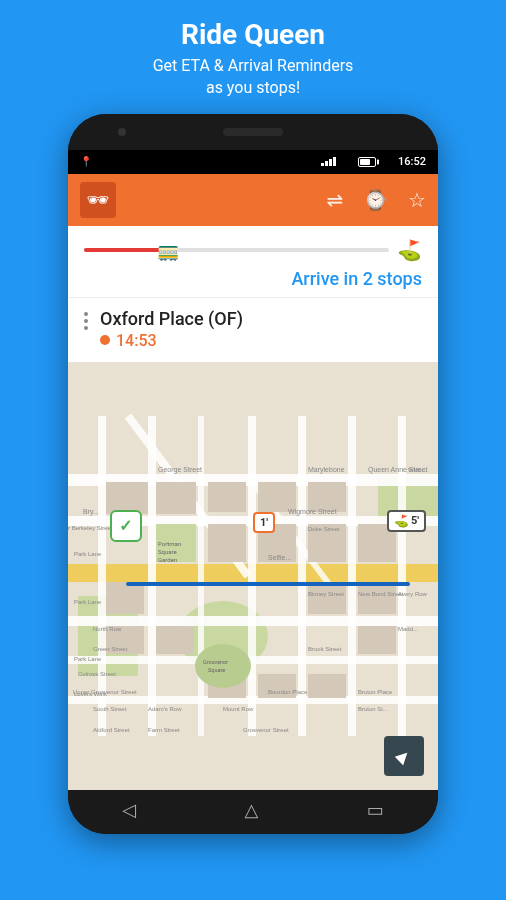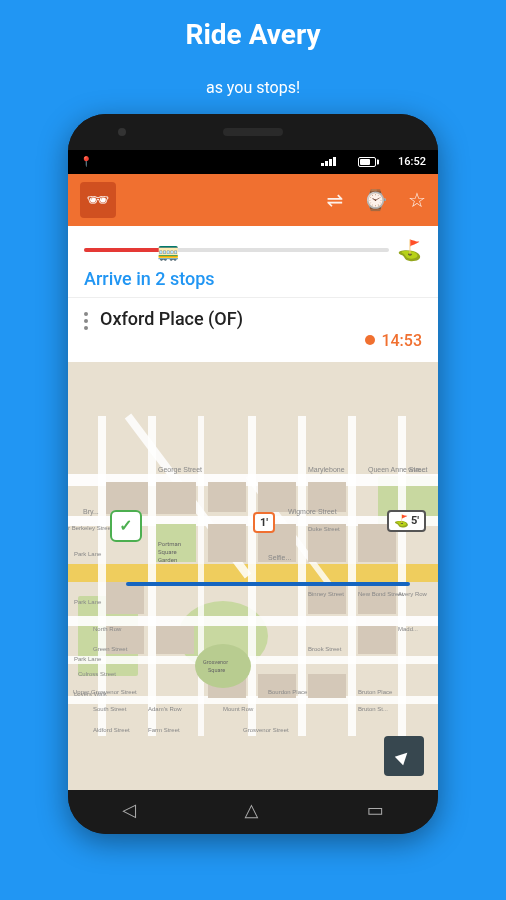--- a/index.html
+++ b/index.html
@@ -208,21 +208,21 @@
       top: 50%;
       transform: translateY(-50%);
       font-size: 18px;
     }
     .progress-flag {
       font-size: 20px;
       margin-left: 8px;
       color: #555;
     }
     .arrive-text {
-      text-align: left;
+      text-align: right;
       color: #2196F3;
       font-size: 18px;
       font-weight: 500;
     }
 
     
     .station-info {
       background: white;
       padding: 10px 16px 12px;
       flex-shrink: 0;
@@ -248,21 +248,20 @@
     .station-name {
       font-size: 18px;
       font-weight: 500;
       color: #222;
     }
     .station-time {
       display: flex;
       align-items: center;
       gap: 6px;
       margin-top: 2px;
-      justify-content: flex-end;
     }
     .time-dot {
       width: 10px;
       height: 10px;
       background: #F07030;
       border-radius: 50%;
     }
     .time-text {
       font-size: 16px;
       color: #F07030;
@@ -354,23 +353,23 @@
       position: absolute;
       top: 0; left: 0;
       width: 100%;
       height: 100%;
     }
   </style>
 </head>
 <body>
 
 <div class="top-text">
-  <h1>Ride Avery</h1>
+  <h1>Ride Queen</h1>
   <p>
-    <br>
+    <span>Get ETA &amp; Arrival Reminders</span><br>
     <span>as you stops!</span>
   </p>
 </div>
 
 <div class="phone">
 
   <div class="phone-top">
     <div class="phone-camera"></div>
     <div class="phone-speaker"></div>
   </div>

